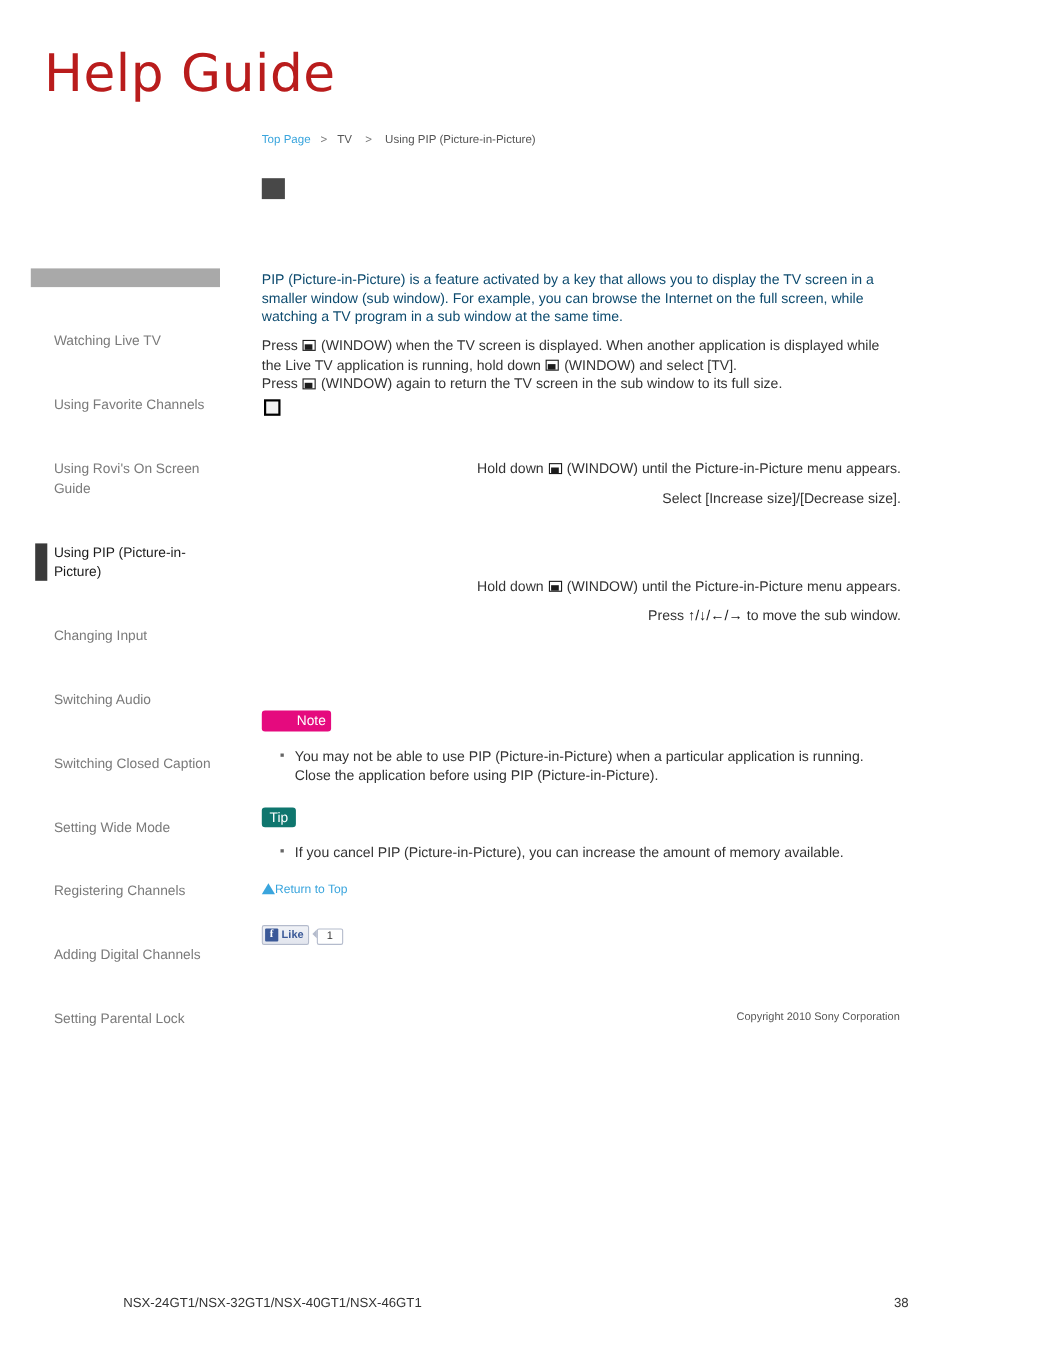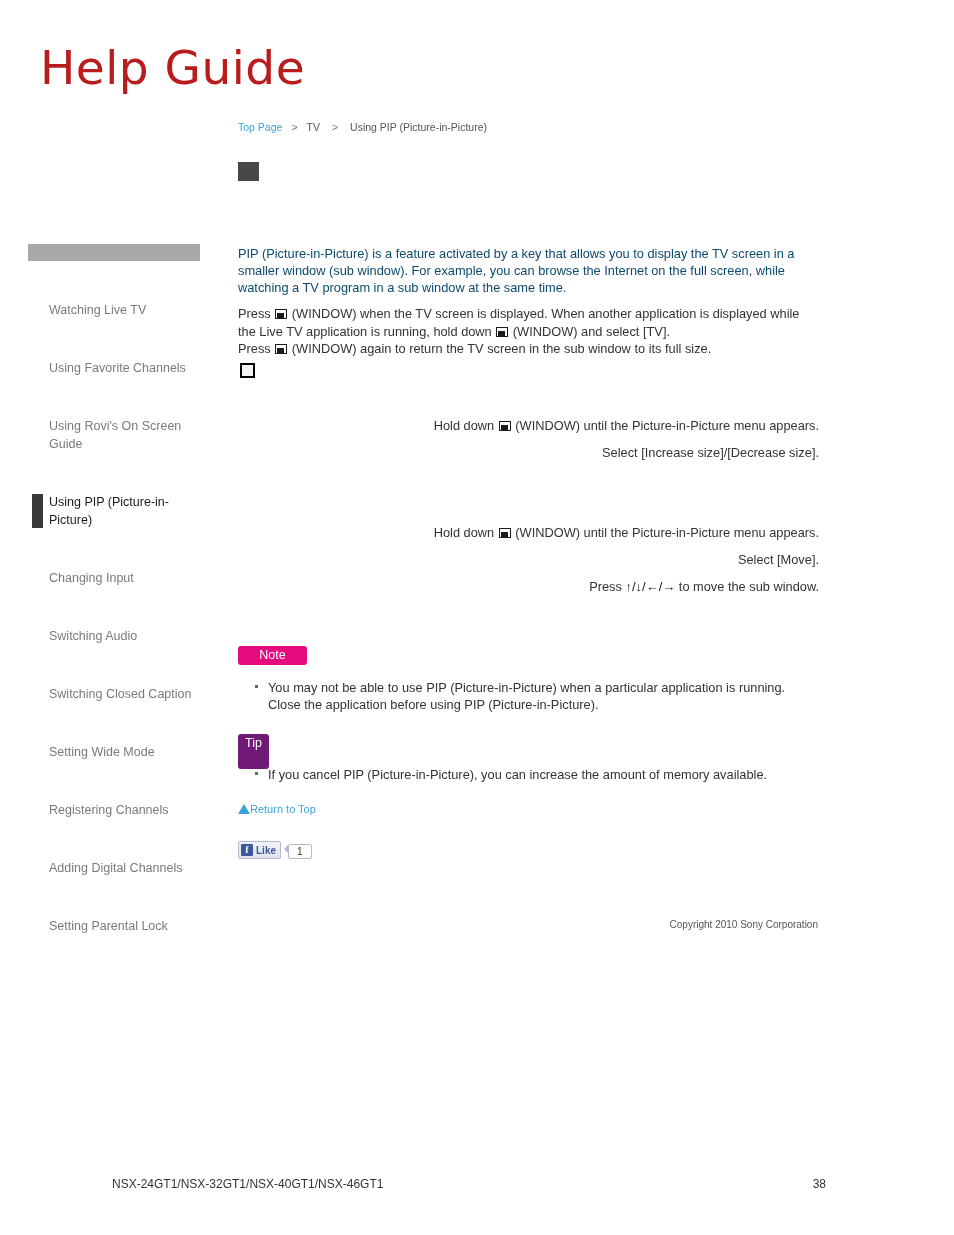--- a/index.html
+++ b/index.html
@@ -190,30 +190,31 @@
     display: inline-block;
     color: #ffffff;
     font-size: 12.5px;
     line-height: 19px;
     text-align: center;
     border-radius: 3px;
   }
   .badge-note {
     top: 646px;
     left: 0px;
-    width: 69px;
+    width: 36px;
     height: 19px;
     background: #e50a7e;
+    padding-left: 27px;
   }
   .badge-tip {
     top: 734px;
     left: 0px;
     width: 31px;
-    height: 35px;
-    background: #701a75;
+    height: 18px;
+    background: #0f766e;
   }
 
   .bullet-block {
     position: absolute;
     left: 14px;
     width: 560px;
     font-size: 12.8px;
     line-height: 17px;
     color: #333333;
   }
@@ -421,21 +422,20 @@
     </div>
     <div class="step-line">Select [Increase size]/[Decrease size].</div>
   </div>
 
   <div class="steps group2">
     <div class="step-line">
       <span>Hold down</span>
       <span class="win-icon"></span>
       <span>(WINDOW) until the Picture-in-Picture menu appears.</span>
     </div>
-    <div class="step-line">Select [Move].</div>
     <div class="step-line">
       <span>Press</span>
       <span class="arrows">↑/↓/←/→</span>
       <span>to move the sub window.</span>
     </div>
   </div>
 
   <div class="badge badge-note">Note</div>
   <div class="bullet-block bullet-note">
     <div class="bullet-row">

